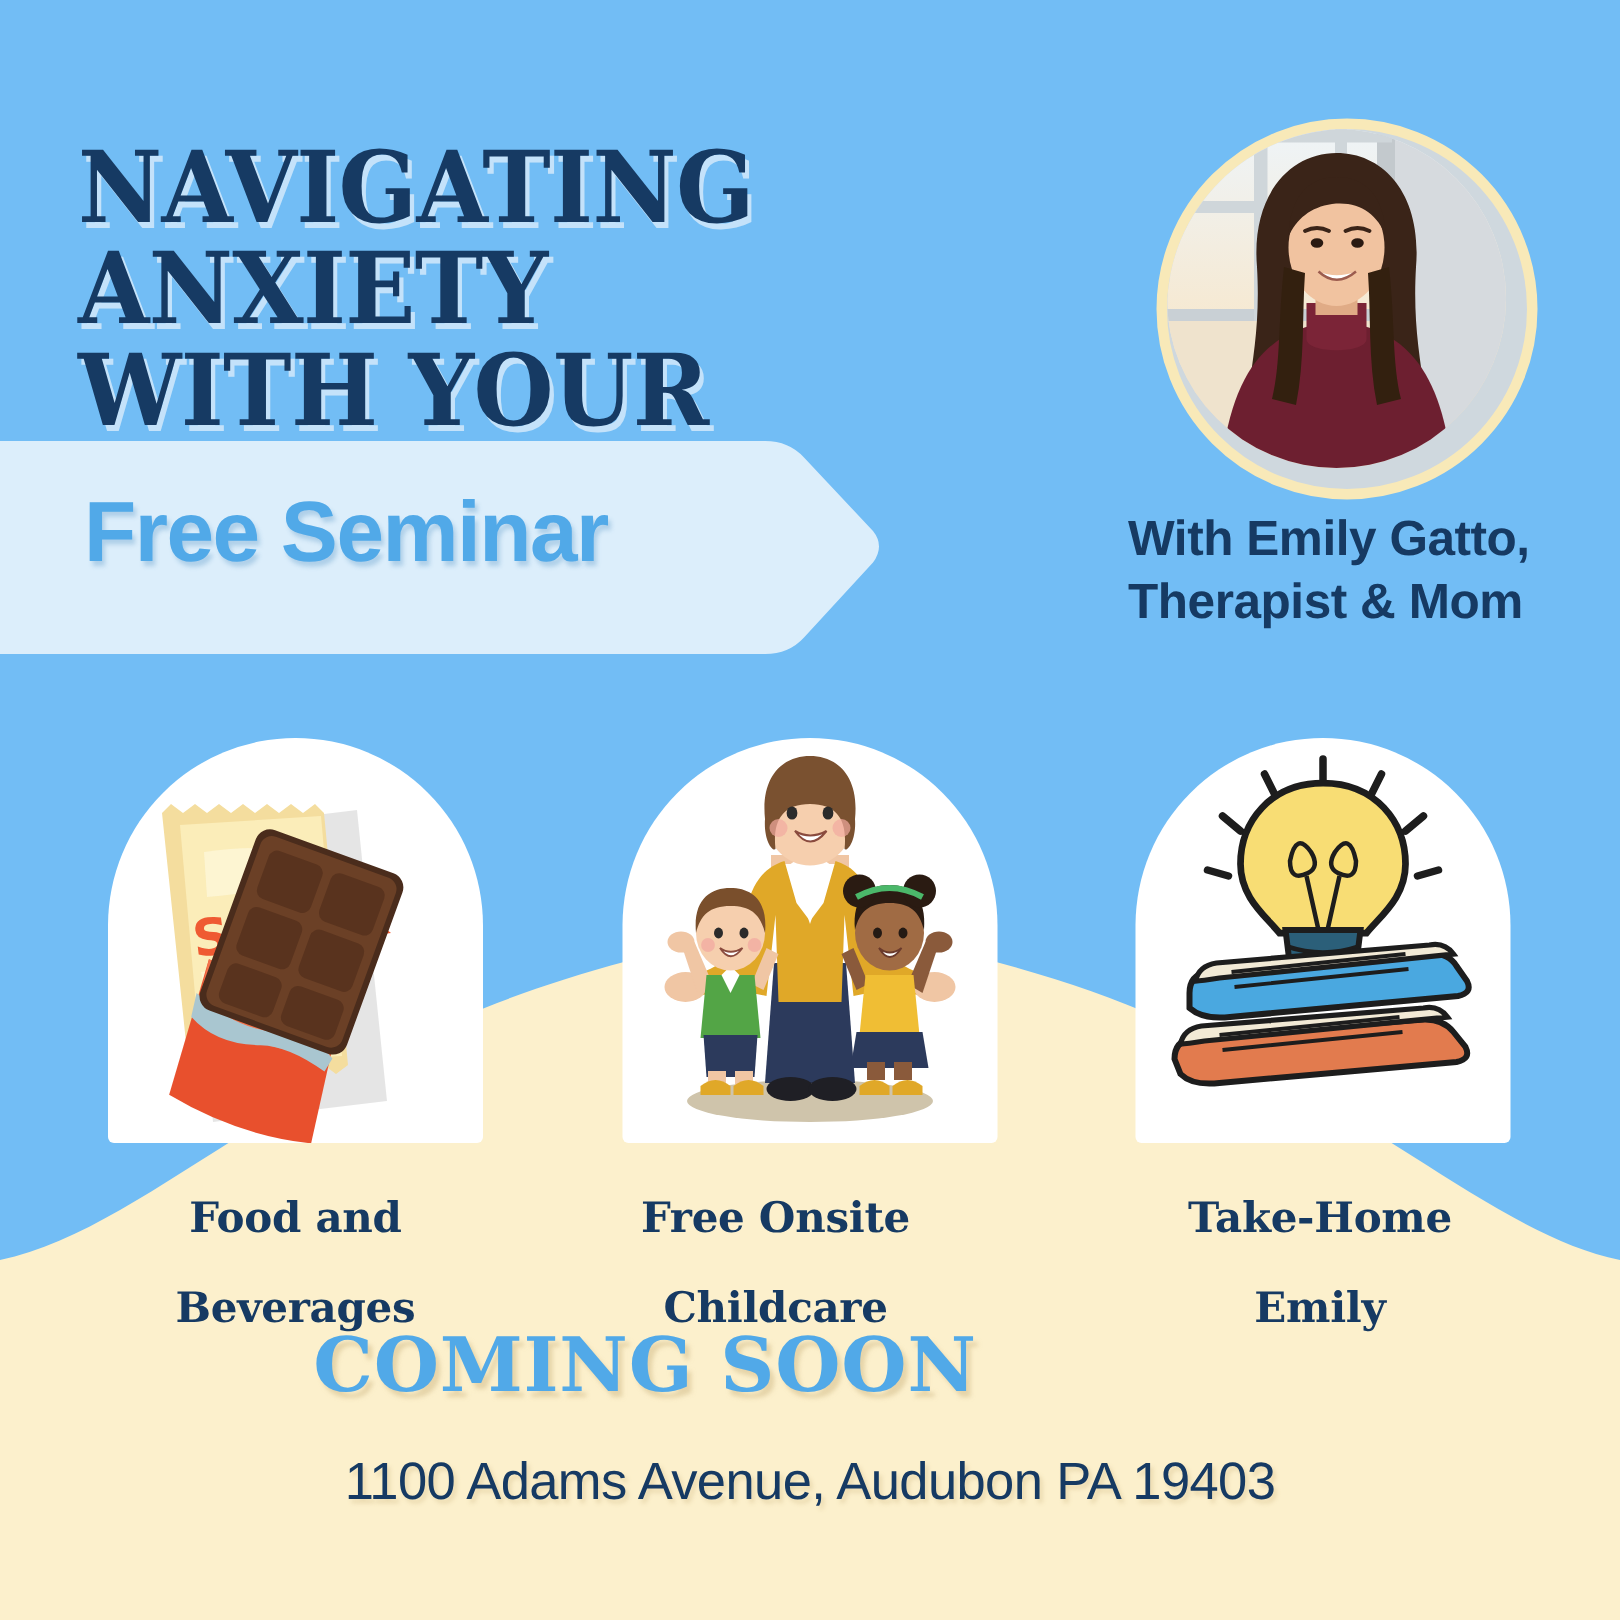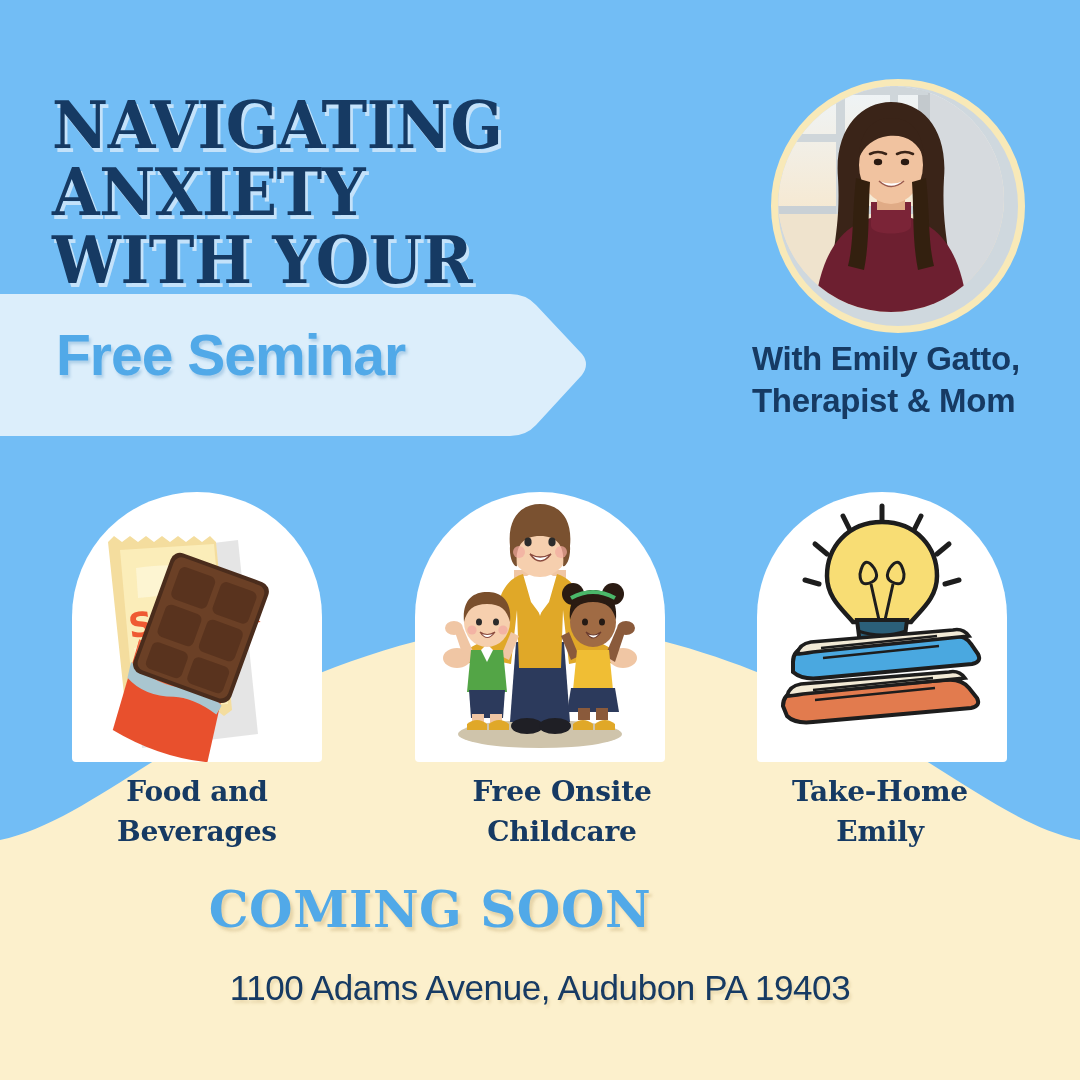--- a/index.html
+++ b/index.html
@@ -83,23 +83,23 @@
   .card svg{position:absolute;left:0;top:0;}
 
   
   .flabel{
     position:absolute;width:300px;text-align:center;
     font-family:"DejaVu Serif","Liberation Serif",serif;
     font-weight:700;font-size:28px;line-height:1.42;
     color:#163a63;
     letter-spacing:-0.2px;
   }
-  .flabel span{display:block;}
+  .flabel span{display:block;margin-top:20px;}
   .fl1{left:47px;top:772px;}
-  .fl2{left:412px;top:772px;}
+  .fl2{left:367px;top:772px;}
   .fl3{left:730px;top:772px;}
 
   
   .coming{
     position:absolute;left:0;top:880px;width:860px;text-align:center;
     font-family:"DejaVu Serif","Liberation Serif",serif;
     font-weight:700;font-size:50px;letter-spacing:0.5px;
     color:#51a9e8;
     text-shadow:3px 4px 3px rgba(212,190,140,.55);
   }

